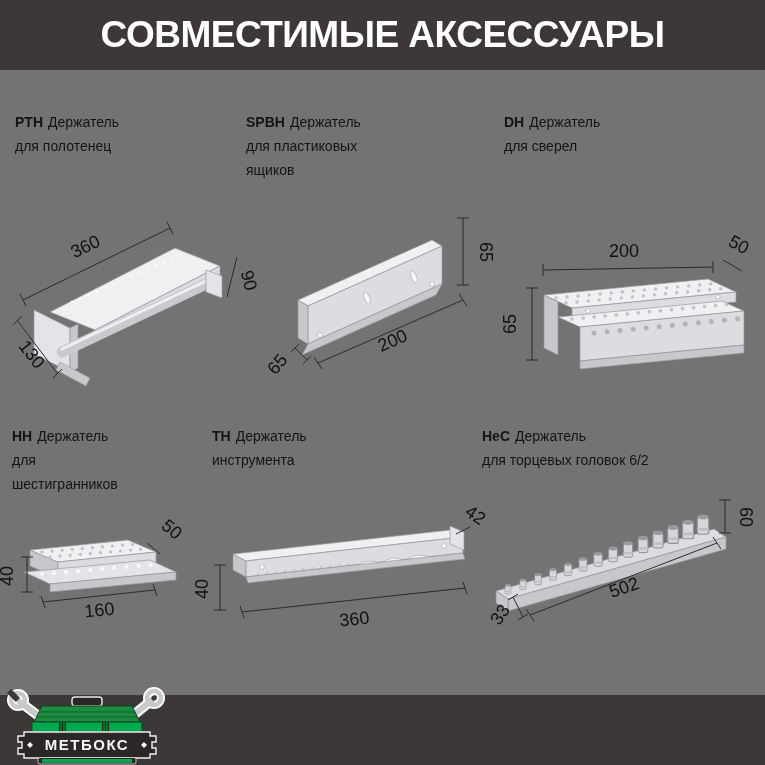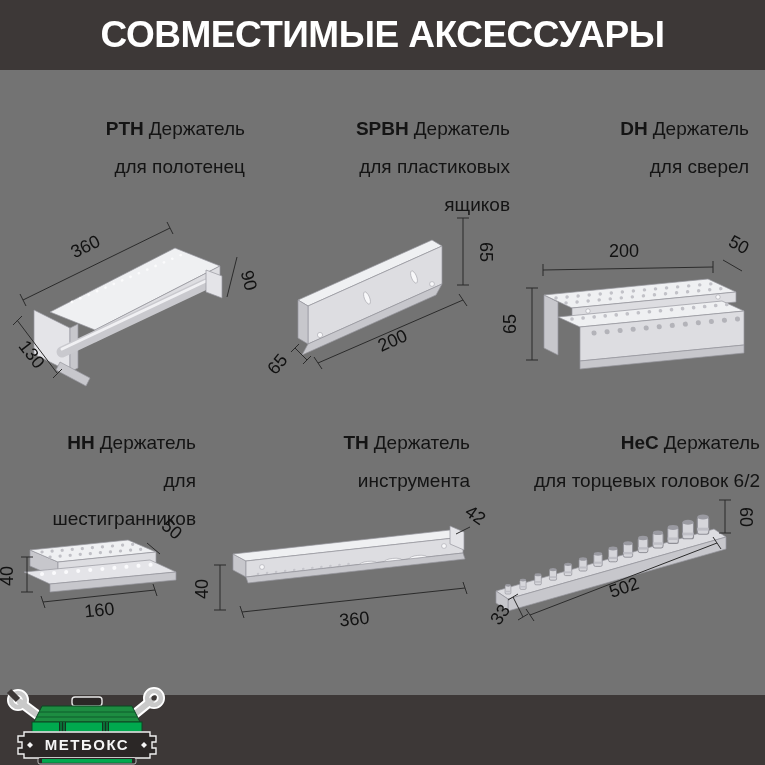--- a/index.html
+++ b/index.html
@@ -4,21 +4,21 @@
 <style>
   html,body{margin:0;padding:0;background:#fff;}
   #page{position:relative;width:765px;height:765px;background:#737373;overflow:hidden;
         font-family:"Liberation Sans",sans-serif;color:#111;}
   
   .bar{position:absolute;left:0;width:765px;background:#3d3837;}
   #header{top:0;height:70px;display:flex;align-items:center;justify-content:center;}
   #header h1{margin:0;color:#fff;font-size:37px;font-weight:bold;letter-spacing:-.5px;white-space:nowrap;}
   #footer{top:695px;height:70px;}
   
-  .ptitle{position:absolute;text-align:right;font-size:19px;line-height:38px;color:#141414;}
+  .ptitle{position:absolute;text-align:left;font-size:14px;line-height:24px;color:#141414;}
   .ptitle b{font-weight:bold;margin-right:5px;}
   .ptitle .pname{white-space:pre-line;}
   
   svg{position:absolute;overflow:visible;}
   .dim{stroke:#2b2b2b;stroke-width:1;fill:none;}
   .dimt{font-size:18px;fill:#111;text-anchor:middle;}
   .m0{fill:#eff0f2;stroke:#97979d;stroke-width:.7;}  
   .m1{fill:#dddde1;stroke:#97979d;stroke-width:.7;}  
   .m2{fill:#c7c7cc;stroke:#97979d;stroke-width:.7;}  
   .m3{fill:#e4e4e8;stroke:#97979d;stroke-width:.7;}
@@ -55,21 +55,21 @@
       <line class="dim" x1="157" y1="22" x2="163" y2="34"></line>
     <text class="dimt" x="78" y="52" transform="rotate(-26 78 52)">360</text>
     <line class="dim" x1="227" y1="57" x2="217" y2="97"></line>
     <text class="dimt" x="233" y="82" transform="rotate(75 233 82)">90</text>
     <line class="dim" x1="7" y1="120" x2="47" y2="173"></line>
       <line class="dim" x1="3" y1="125" x2="12" y2="116"></line>
       <line class="dim" x1="43" y1="178" x2="52" y2="169"></line>
     <text class="dimt" x="17" y="158" transform="rotate(52 17 158)">130</text>
   </svg>
 
-  <div class="ptitle" style="left:270px;top:110px;width:240px;">
+  <div class="ptitle" style="left:246px;top:110px;width:240px;">
     <b>SPBH</b><span class="pname">Держатель
 для пластиковых
 ящиков</span>
   </div>
 
   <svg style="left:262px;top:200px;" width="240" height="190" viewBox="0 0 240 190">
     <polygon class="m0" points="36,100 170,40 180,46 46,106"></polygon>
     <polygon class="m1" points="46,106 180,46 180,84 46,144"></polygon>
     <ellipse class="hole" cx="105" cy="98" rx="2.6" ry="6.5" transform="rotate(-22 105 98)"></ellipse>
     <ellipse class="hole" cx="152" cy="77" rx="2.6" ry="6.5" transform="rotate(-22 152 77)"></ellipse>
@@ -116,21 +116,21 @@
       <line class="dim" x1="211" y1="56" x2="211" y2="68"></line>
     <text class="dimt" x="122" y="52">200</text>
     <line class="dim" x1="221" y1="55" x2="240" y2="66"></line>
     <text class="dimt" x="234" y="45" transform="rotate(28 234 45)">50</text>
     <line class="dim" x1="30" y1="83" x2="30" y2="155"></line>
       <line class="dim" x1="24" y1="83" x2="36" y2="83"></line>
       <line class="dim" x1="24" y1="155" x2="36" y2="155"></line>
     <text class="dimt" x="14" y="119" transform="rotate(-90 14 119)">65</text>
   </svg>
 
-  <div class="ptitle" style="left:0px;top:424px;width:196px;">
+  <div class="ptitle" style="left:0px;top:424px;width:196px;padding-left:12px;">
     <b>HH</b><span class="pname">Держатель
 для
 шестигранников</span>
   </div>
 
   <svg style="left:0px;top:488px;" width="215" height="150" viewBox="0 0 215 150">
     <polygon class="m2" points="30,62 58,74 58,90 30,78"></polygon>
     <polygon class="m0" points="30,62 128,52 156,64 58,74"></polygon>
     <line x1="42" y1="64" x2="136" y2="56" stroke="#c0c0c6" stroke-width="3.2" stroke-dasharray="0.1 10" stroke-linecap="round"></line>
     <line x1="50" y1="69" x2="144" y2="61" stroke="#c0c0c6" stroke-width="3.2" stroke-dasharray="0.1 10" stroke-linecap="round"></line>

